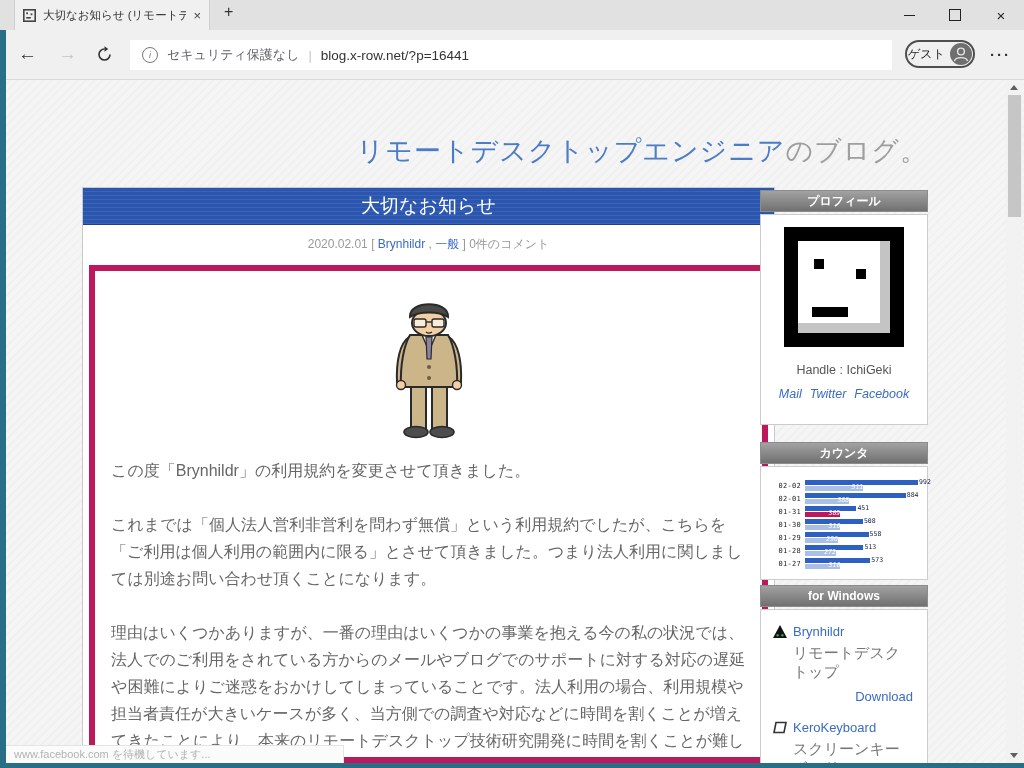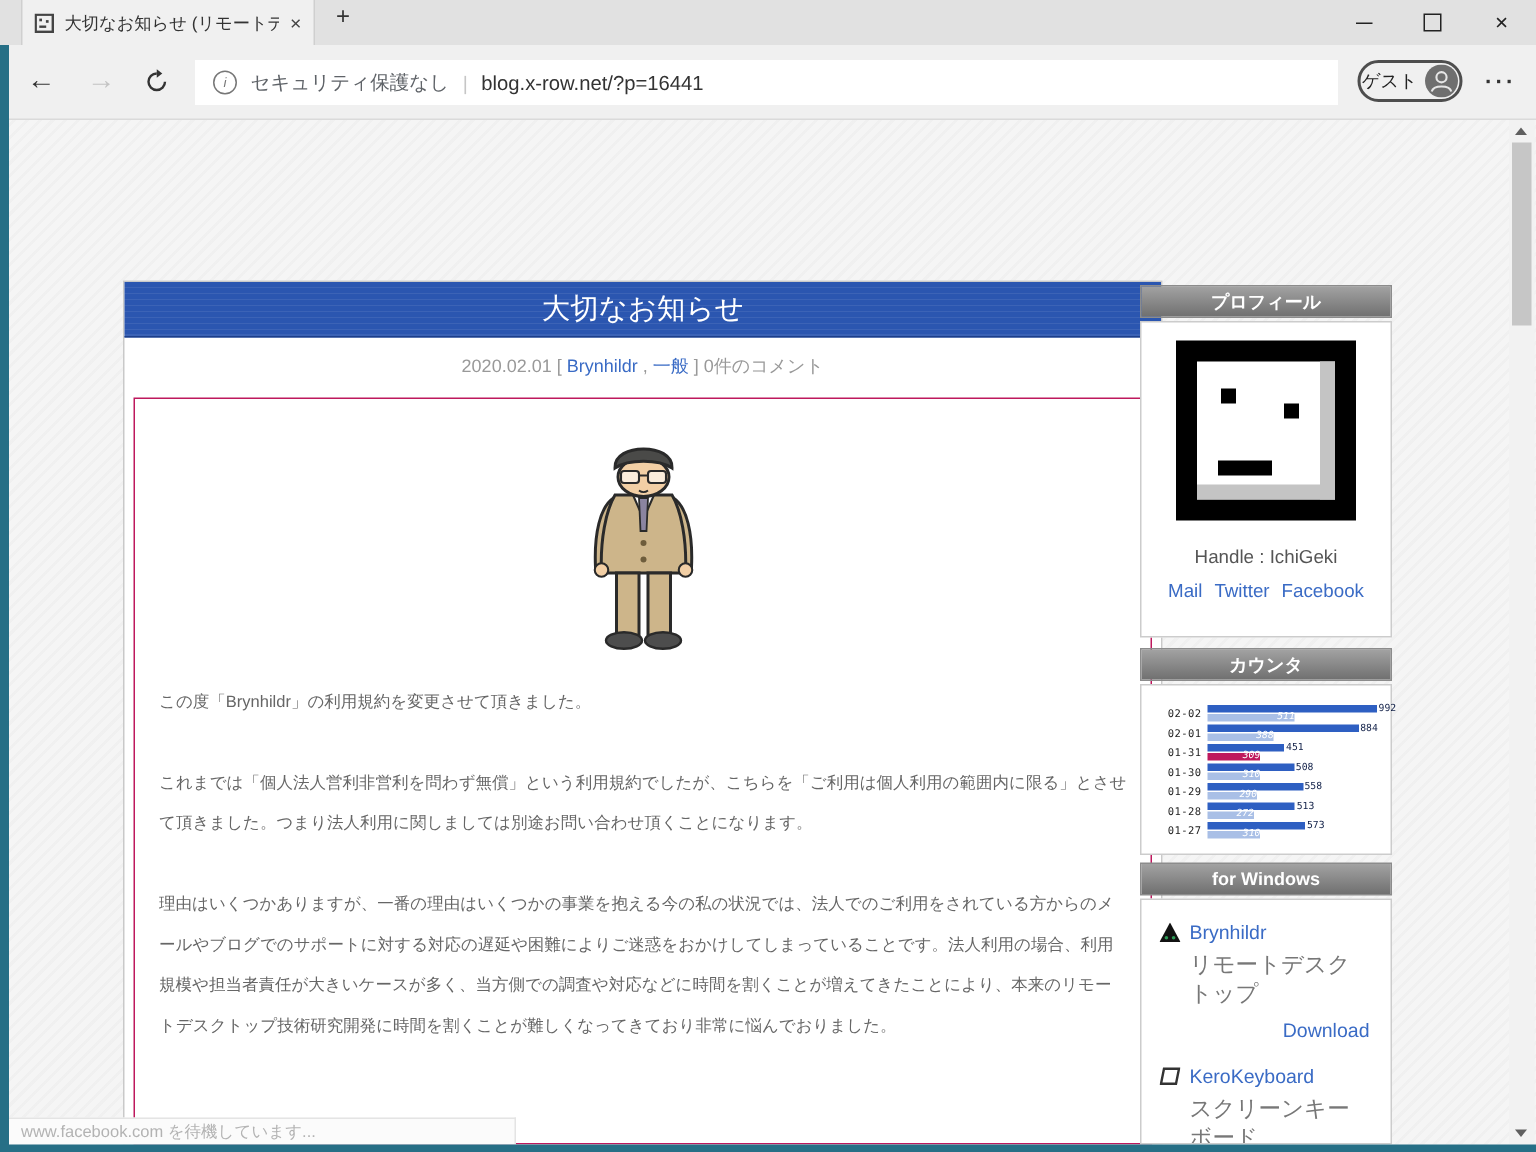--- a/index.html
+++ b/index.html
@@ -49,34 +49,34 @@
 
   
   .article{position:absolute;left:82px;top:107px;width:693px;height:576px;background:#fff;
     border:1px solid #c9c9c9;box-sizing:border-box;}
   .article-titlebar{height:36px;display:flex;align-items:center;justify-content:center;color:#fff;font-size:19px;
     background:#2b56b0;
     background-image:repeating-linear-gradient(0deg,rgba(255,255,255,.08) 0 1px,transparent 1px 4px);
     border-bottom:1px solid #1d3f8a;}
   .article-meta{text-align:center;margin-top:11px;font-size:12px;color:#999;}
   .article-meta a{color:#3a6bc5;text-decoration:none;}
-  .article-body{margin:12px 6px 0;border:1px solid #be185d;padding:12px 16px 0;height:498px;
-    box-sizing:border-box;overflow:hidden;font-size:11px;color:#666;line-height:27px;}
+  .article-body{margin:12px 6px 0;border:6px solid #be185d;padding:12px 16px 0;height:498px;
+    box-sizing:border-box;overflow:hidden;font-size:16px;color:#666;line-height:27px;}
   .figure{text-align:center;margin:0 0 8px;}
   .article-body p{margin:0 0 27px;}
 
   
   .sidebar{position:absolute;left:760px;top:110px;width:168px;}
   .sb-header{height:22px;display:flex;align-items:center;justify-content:center;color:#fff;
     font-size:12px;font-weight:bold;background:linear-gradient(#a2a2a2,#707070);
     border:1px solid #8c8c8c;box-sizing:border-box;}
   .sb-box{background:#fff;border:1px solid #ccc;box-sizing:border-box;margin-top:2px;}
   .profile-box{height:211px;text-align:center;padding:10px 10px 0;}
   .handle{font-size:12.5px;color:#555;margin:10px 0 7px;}
-  .profile-links a{color:#3a6bc5;text-decoration:none;font-size:12.5px;margin:0 4px;}
+  .profile-links a{color:#3a6bc5;text-decoration:none;font-size:12.5px;margin:0 4px;font-style:italic;}
   .counter-box{height:114px;padding:12px 8px;}
   .windows-box{height:164px;padding:14px 12px 0;font-size:13px;overflow:hidden;}
   .wi-row{display:flex;align-items:center;gap:6px;}
   .wi-name{color:#3a6bc5;text-decoration:none;}
   .wi-desc{margin:5px 0 0 20px;color:#777;font-size:15px;}
   .wi-dl{text-align:right;margin:7px 2px 16px 0;}
   .wi-dl a{color:#3a6bc5;text-decoration:none;font-size:13px;}
 
   
   .crow{display:flex;align-items:center;height:13px;}
@@ -156,20 +156,23 @@
         <circle cx="11" cy="11" r="11" fill="#6f6f6f"></circle>
         <circle cx="11" cy="8.5" r="3.4" fill="none" stroke="#e6e6e6" stroke-width="1.4"></circle>
         <path d="M4.5,18 C5.5,13.5 16.5,13.5 17.5,18" fill="none" stroke="#e6e6e6" stroke-width="1.4"></path>
       </svg>
     </div>
     <span class="more">···</span>
   </div>
 
   <div class="page">
 
+    <div class="site-title">
+      <span class="accent">リモートデスクトップエンジニア</span><span class="rest">のブログ。</span>
+    </div>
 
     <div class="article">
       <div class="article-titlebar">大切なお知らせ</div>
       <div class="article-meta">
         <span>2020.02.01 [ </span><a href="#">Brynhildr</a><span> , </span><a href="#">一般</a><span> ] 0件のコメント</span>
       </div>
       <div class="article-body">
         <div class="figure">
           <svg width="112" height="158" viewBox="0 0 112 158">
             <path d="M36,54 C27,60 23,78 24,100 L33,101 C33,82 36,66 41,56 Z" fill="#cdb58a" stroke="#2a2a2a" stroke-width="2"></path>
@@ -212,21 +215,21 @@
           <rect x="16" y="17" width="5" height="5" fill="#000"></rect>
           <rect x="37" y="22" width="5" height="5" fill="#000"></rect>
           <rect x="15" y="41" width="18" height="5" fill="#000"></rect>
         </svg>
         <div class="handle">Handle : IchiGeki</div>
         <div class="profile-links">
           <a href="#">Mail</a><a href="#">Twitter</a><a href="#">Facebook</a>
         </div>
       </div>
 
-      <div class="sb-header" style="margin-top:7px;">カウンタ</div>
+      <div class="sb-header" style="margin-top:17px;">カウンタ</div>
       <div class="sb-box counter-box">
         <div>
             <div class="crow">
               <span class="cdate">02-02</span>
               <span class="cbars">
                 <span class="cline">
                   <i class="cbar" style="width: 99.2%; background: rgb(46, 95, 194);"></i>
                   <b class="cval dark">992</b>
                 </span>
                 <span class="cline">

